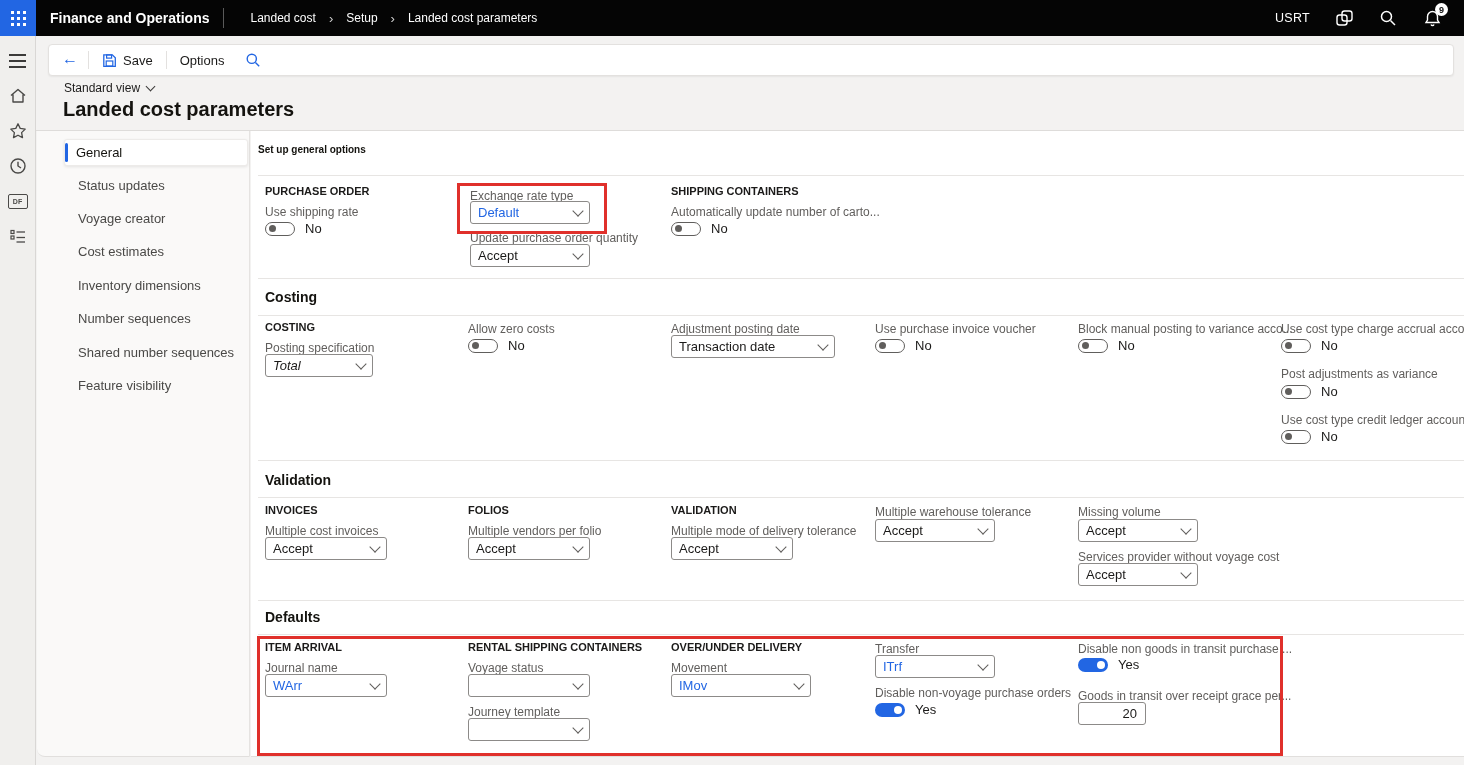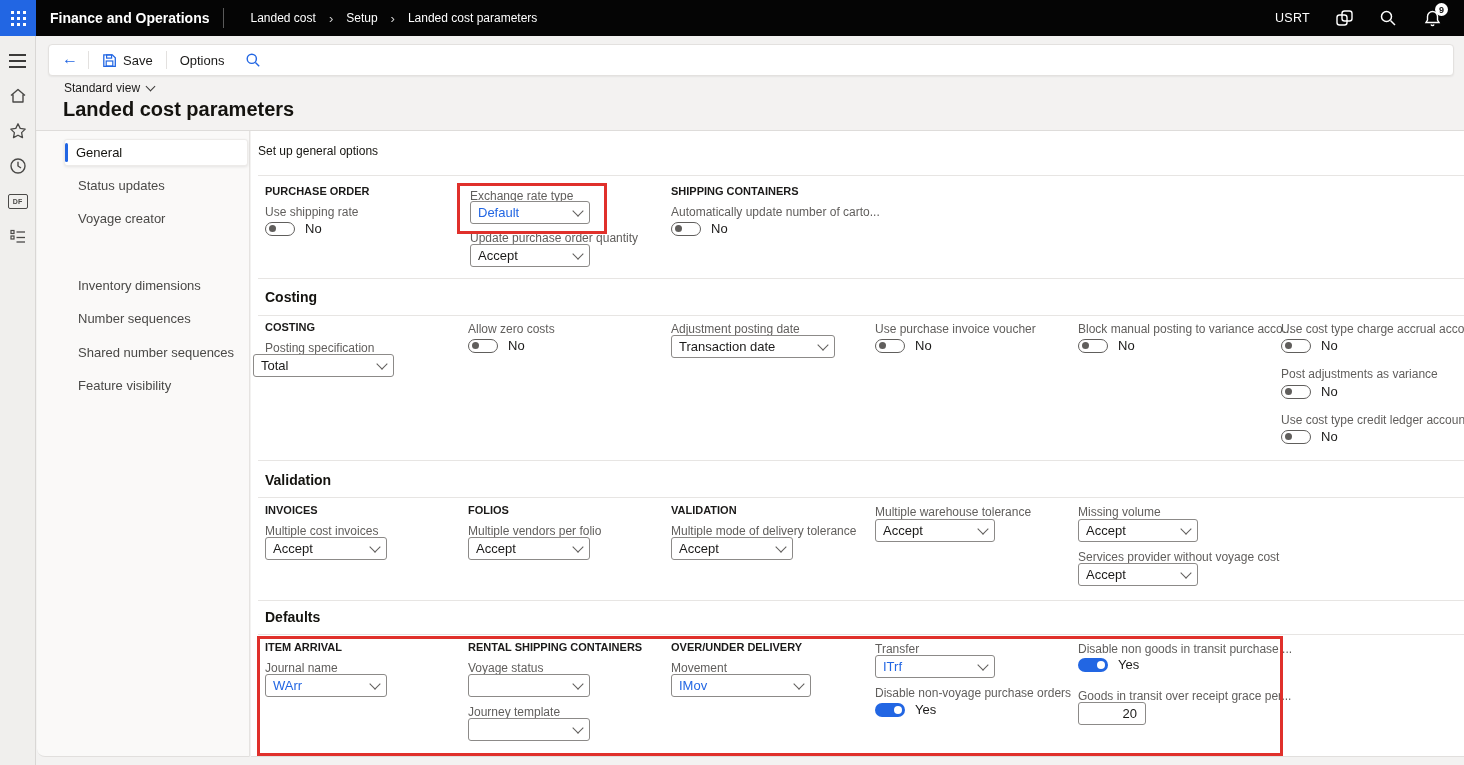--- a/index.html
+++ b/index.html
@@ -44,21 +44,21 @@
   .nav-col{position:absolute;left:37px;top:131px;width:213px;height:626px;background:#faf9f8;border-right:1px solid #e5e3e1;
            border-bottom:1px solid #e1dfdd;border-bottom-left-radius:8px;box-sizing:border-box;}
   .content-bg{position:absolute;left:251px;top:131px;width:1213px;height:626px;background:#fff;border-bottom:1px solid #e1dfdd;box-sizing:border-box;}
   .nav-item{position:absolute;left:64px;width:184px;height:27px;display:flex;align-items:center;font-size:13px;color:#4a4947;
             padding-left:14px;box-sizing:border-box;cursor:pointer;white-space:nowrap;}
   .nav-item.sel{background:#fff;border:1px solid #edebe9;border-radius:3px;box-shadow:0 1px 3px rgba(0,0,0,.09);
             color:#14130f;padding-left:11px;}
   .nav-accent{position:absolute;left:0;top:3px;bottom:3px;width:3px;background:#2266e3;border-radius:2px;}
   
   .abs{position:absolute;}
-  .heading{font-size:12px;font-weight:400;color:#14130f;white-space:nowrap;}
+  .heading{font-size:10px;font-weight:700;color:#14130f;white-space:nowrap;}
   .sect{font-size:14px;font-weight:600;color:#14130f;white-space:nowrap;}
   .ghdr{font-size:11px;font-weight:700;color:#1b1a19;white-space:nowrap;}
   .lbl{font-size:12px;color:#605e5c;white-space:nowrap;}
   .hr{position:absolute;height:1px;background:#e7e5e3;}
   .dd{position:absolute;height:23px;border:1px solid #8c8a88;border-radius:3px;background:#fff;display:flex;align-items:center;
       padding:0 7px;box-sizing:border-box;cursor:pointer;}
   .ddv{font-size:13px;color:#1b1a19;flex:1;white-space:nowrap;overflow:hidden;}
   .ddv.link{color:#2266e3;}
   .chev{width:7px;height:7px;border-right:1.4px solid #605e5c;border-bottom:1.4px solid #605e5c;transform:rotate(45deg);margin-top:-4px;flex:0 0 auto;}
   .tgrow{position:absolute;display:flex;align-items:center;gap:10px;cursor:pointer;}
@@ -199,20 +199,23 @@
   <div class="nav-item sel" style="top:139px;">
     <span class="nav-accent"></span>
     <span>General</span>
   </div>
   <div class="nav-item" style="top:172px;text-align:right;">
       <span>Status updates</span>
     </div>
   <div class="nav-item" style="top:205px;">
       <span>Voyage creator</span>
     </div>
+  <div class="nav-item" style="top:238px;">
+      <span>Cost estimates</span>
+    </div>
   <div class="nav-item" style="top:305px;">
       <span>Number sequences</span>
     </div>
   <div class="nav-item" style="top:272px;">
       <span>Inventory dimensions</span>
     </div>
   <div class="nav-item" style="top:339px;">
       <span>Shared number sequences</span>
     </div>
   <div class="nav-item" style="top:372px;">
@@ -250,21 +253,21 @@
       </div>
       <span class="tgv">No</span>
   </div>
   <div class="hr" style="left:258px;top:278px;width:1206px;"></div>
 
   <div class="abs sect" style="left:265px;top:289px;">Costing</div>
   <div class="hr" style="left:258px;top:315px;width:1206px;"></div>
 
   <div class="abs ghdr" style="left:265px;top:321px;">COSTING</div>
   <div class="abs lbl" style="left:265px;top:341px;">Posting specification</div>
-  <div class="dd" style="left:253px;top:354px;width:141px;">
+  <div class="dd" style="left:265px;top:354px;width:108px;font-style:italic;">
     <span class="ddv">Total</span>
       <span class="chev"></span>
   </div>
 
   <div class="abs lbl" style="left:468px;top:322px;">Allow zero costs</div>
   <div class="tgrow" style="left:468px;top:338px;">
     <div class="tg off">
         <div class="knob"></div>
       </div>
       <span class="tgv">No</span>

